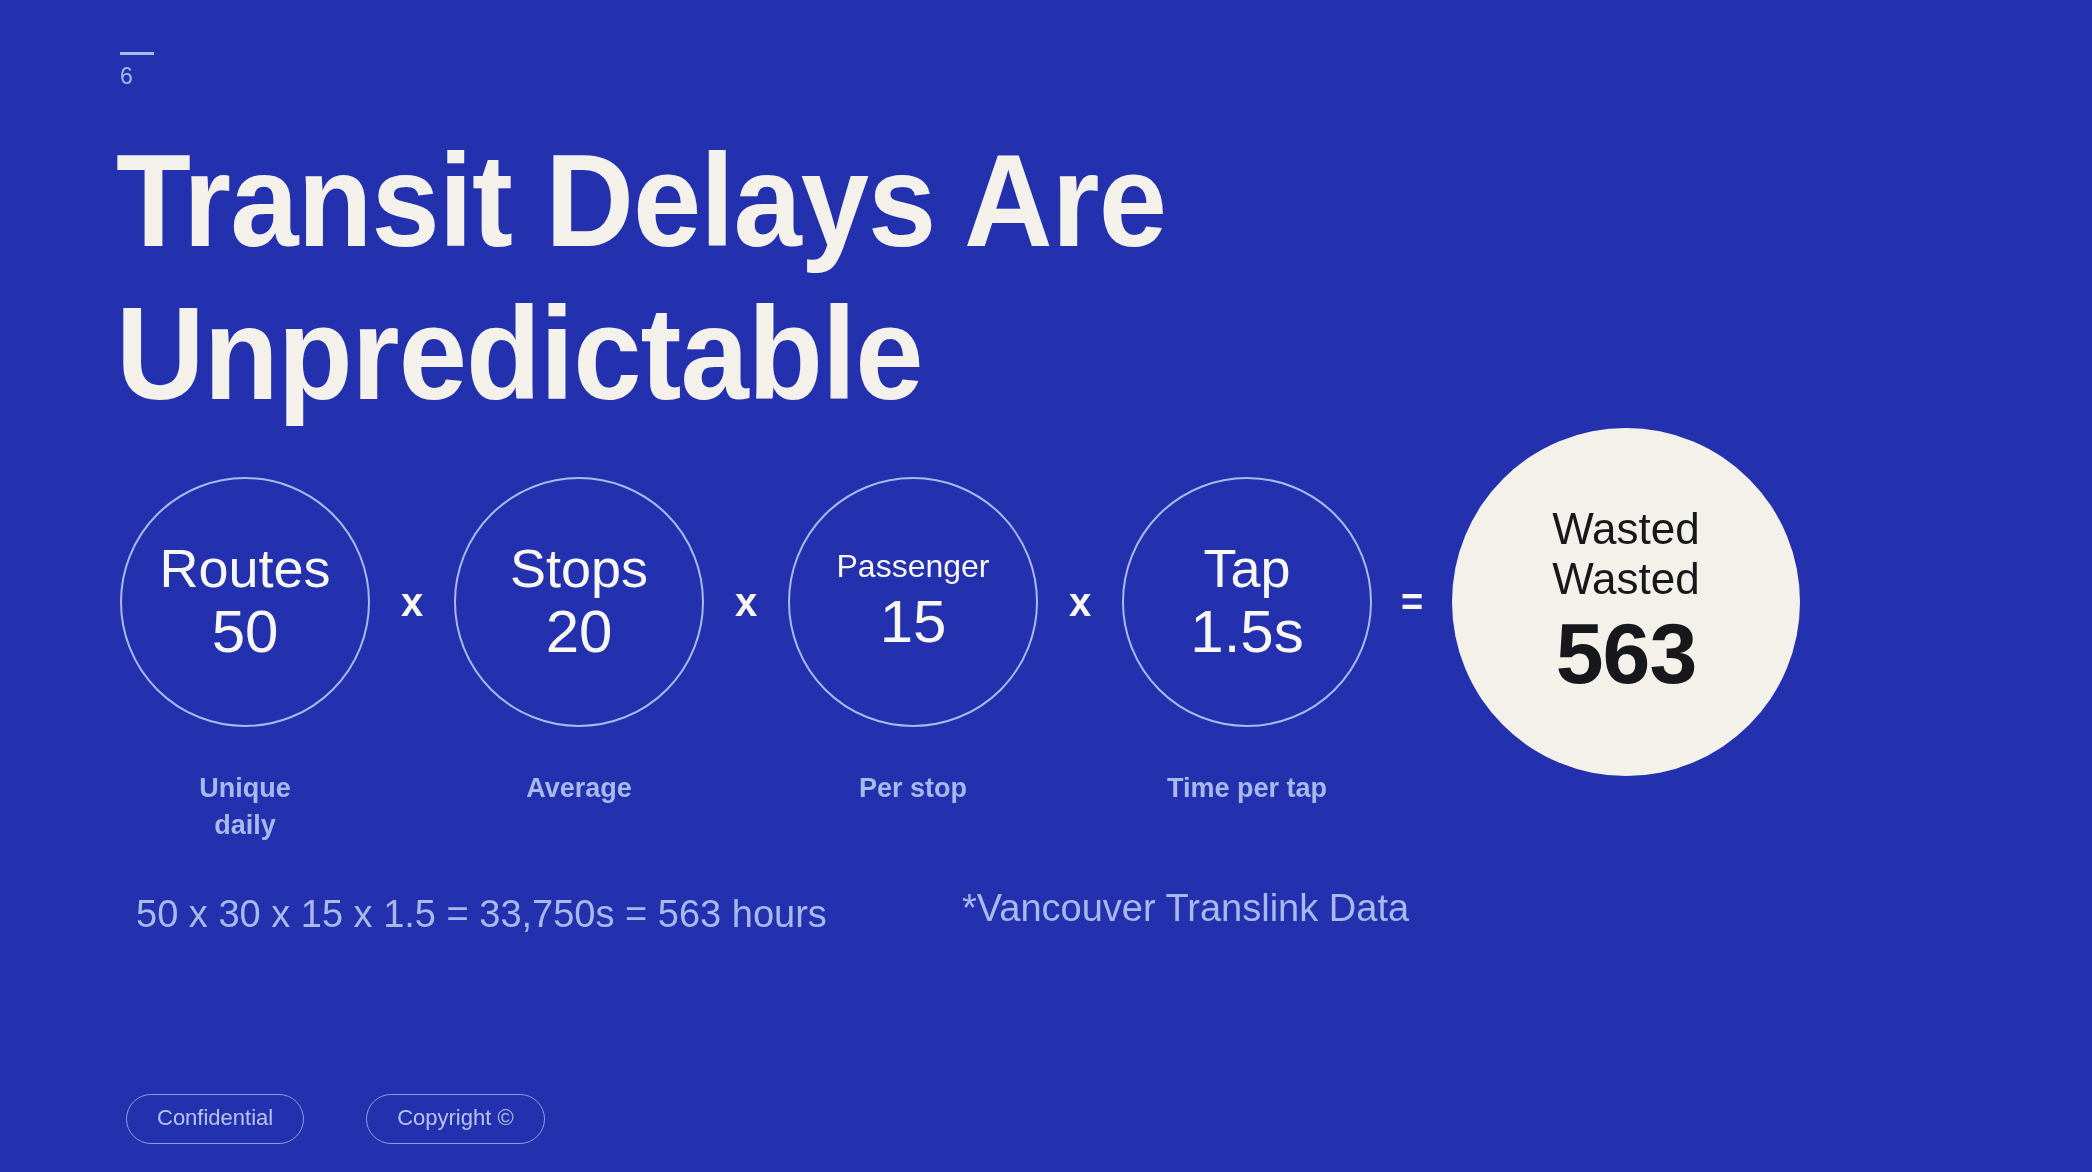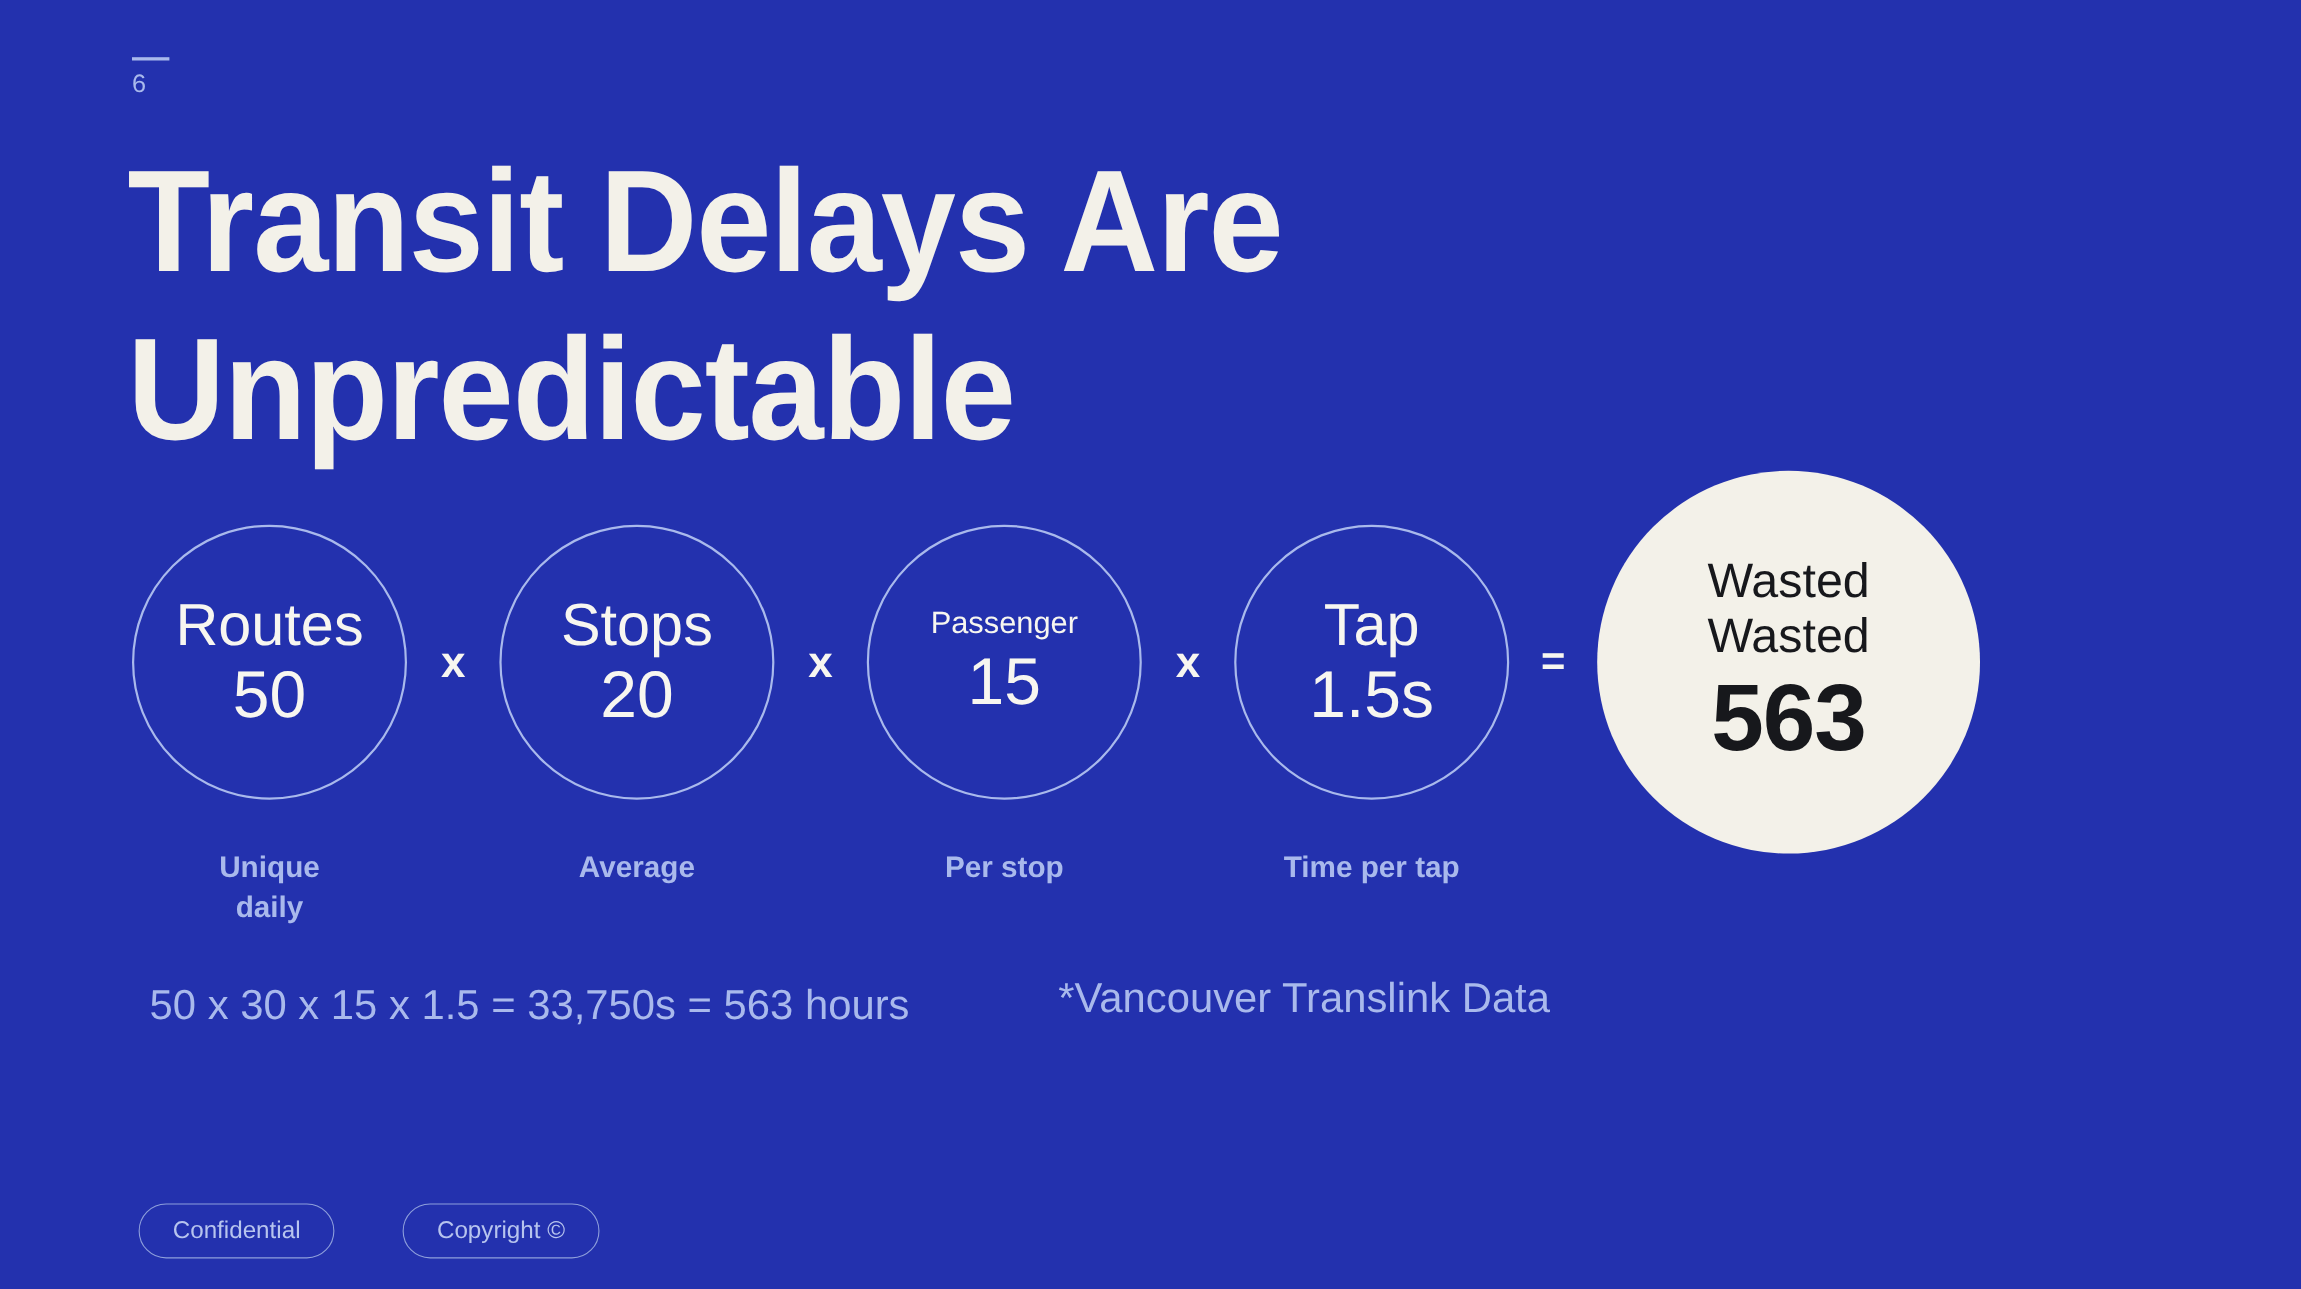--- a/index.html
+++ b/index.html
@@ -86,21 +86,21 @@
     align-items:center;
     justify-content:center;
     color:#F7F6F0;
     line-height:1.08;
   }
   .circle .c-label {
     font-size:54px;
     font-weight:400;
     margin-bottom:2px;
   }
-  .circle .c-label.small { font-size:28px; margin-bottom:6px; }
+  .circle .c-label.small { font-size:32px; margin-bottom:6px; }
   .circle .c-value {
     font-size:60px;
     font-weight:400;
   }
 
   .circle.result {
     width:348px;
     height:348px;
     border:none;
     background:#F3F1E9;

